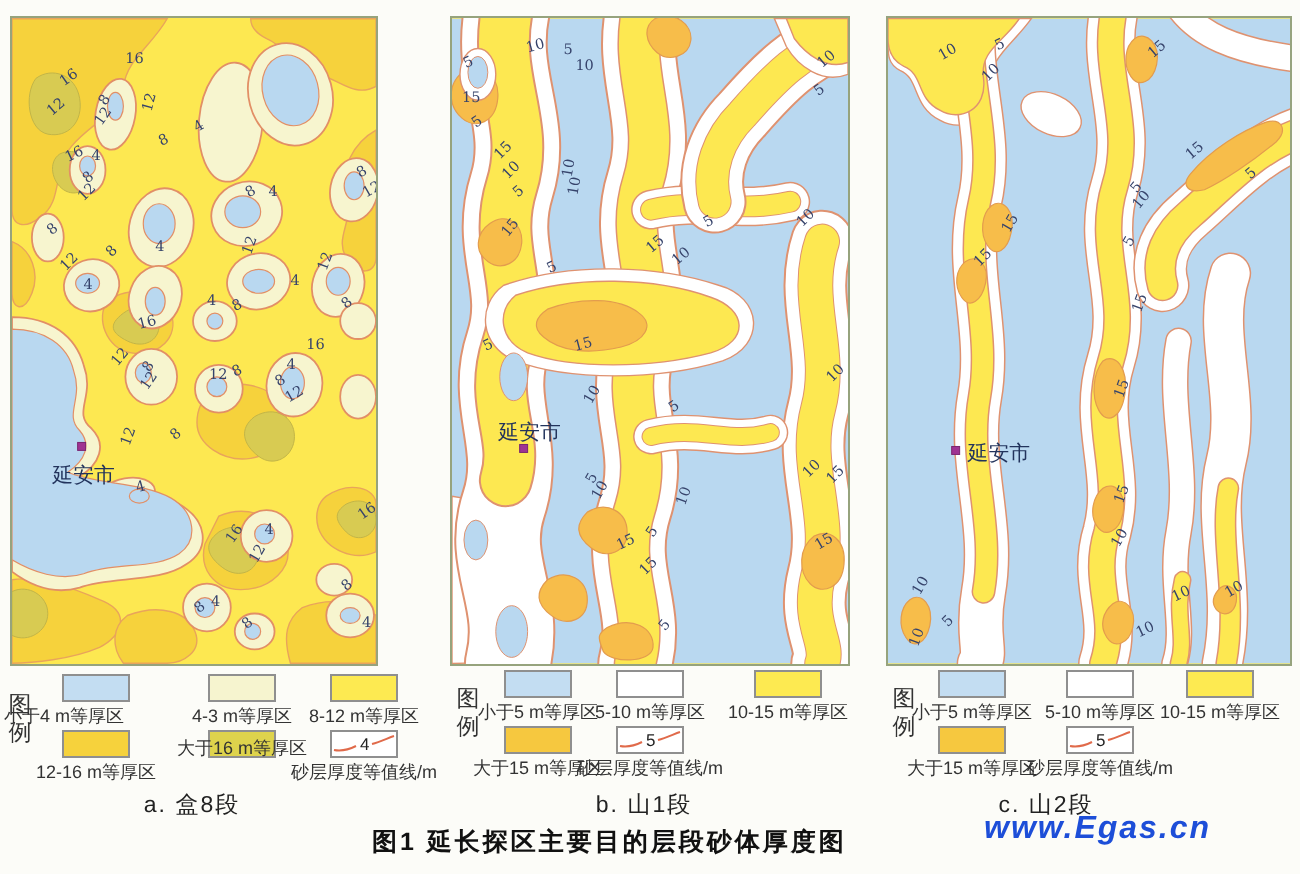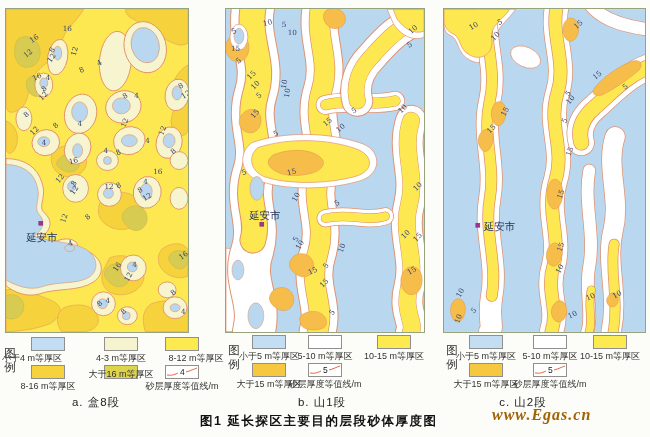--- a/index.html
+++ b/index.html
@@ -26,22 +26,22 @@
   .cityT{font-size:10.5px;fill:#22335c;font-family:"Liberation Sans",sans-serif;}
   .clabel{font-size:7.3px;fill:#36436b;font-family:"DejaVu Serif",serif;}
   
   .legend-title{position:absolute;width:14px;font-size:11.5px;line-height:14px;color:#333;word-break:break-all;text-align:center;}
   .swatch{position:absolute;width:34px;height:14px;border:1px solid #8f8f8f;box-sizing:border-box;}
   .leg-label{position:absolute;font-size:9px;color:#333;white-space:nowrap;transform:translateX(-50%);}
   .sample-box{position:absolute;width:34px;height:14px;border:1px solid #8f8f8f;background:#fff;box-sizing:border-box;}
   .sample-box svg{display:block;width:100%;height:100%;}
   .sample-value{position:absolute;top:0px;left:14px;font-size:8.5px;color:#222;line-height:12px;}
   .panel-caption{position:absolute;top:395px;font-size:11.5px;color:#222;transform:translateX(-50%);white-space:nowrap;letter-spacing:1px;}
-  .fig-caption{position:absolute;top:413px;left:200px;font-size:12.5px;font-weight:bold;color:#111;letter-spacing:1.5px;}
-  .watermark{position:absolute;top:406px;left:492px;font-family:Liberation Serif, serif;font-style:italic;font-weight:bold;font-size:16px;color:#a16207;letter-spacing:1px;}
+  .fig-caption{position:absolute;top:413px;left:186px;font-size:12.5px;font-weight:bold;color:#111;letter-spacing:1.5px;}
+  .watermark{position:absolute;top:406px;left:492px;font-family:Liberation Sans, sans-serif;font-style:italic;font-weight:bold;font-size:16px;color:#1d4ed8;letter-spacing:1px;}
 </style>
 </head>
 <body>
 
 <div class="page">
 
   <div class="map" id="mapA">
     <svg viewBox="0 0 183 324">
       <rect width="183" height="324" fill="#fde851"></rect>
       <g>
@@ -331,23 +331,23 @@
         <text x="126" y="311" class="clabel" transform="rotate(-25 126 311)">10</text>
       </svg>
   </div>
 
   <div class="legend-title" style="left:3px;top:346px">图例</div>
   <div class="swatch" style="left: 31px; top: 337px; background-color: rgb(195, 221, 242);"></div>
   <div class="leg-label" style="left:32px;top:352px">小于4 m等厚区</div>
   <div class="swatch" style="left: 104px; top: 337px; background-color: rgb(246, 244, 207);"></div>
   <div class="leg-label" style="left:121px;top:352px">4-3 m等厚区</div>
   <div class="swatch" style="left: 165px; top: 337px; background-color: rgb(253, 234, 81);"></div>
-  <div class="leg-label" style="left:196px;top:352px">8-12 m等厚区</div>
+  <div class="leg-label" style="left:182px;top:352px">8-12 m等厚区</div>
   <div class="swatch" style="left: 31px; top: 365px; background-color: rgb(246, 210, 60);"></div>
-  <div class="leg-label" style="left:48px;top:380px">8-16 m等厚区</div>
+  <div class="leg-label" style="left:48px;top:380px">12-16 m等厚区</div>
   <div class="swatch" style="left: 104px; top: 365px; background-color: rgb(222, 211, 76);"></div>
   <div class="leg-label" style="left:121px;top:368px">大于16 m等厚区</div>
   <div class="sample-box" style="left:165px;top:365px">
     <svg viewBox="0 0 32 12">
       <path d="M1 9 C6 10 10 8 12 7" stroke="#e06a4a" stroke-width="1" fill="none"></path>
       <path d="M20 6 C24 5 28 3 31 2" stroke="#e06a4a" stroke-width="1" fill="none"></path>
     </svg>
     <span class="sample-value">4</span>
   </div>
   <div class="leg-label" style="left:182px;top:380px">砂层厚度等值线/m</div>

